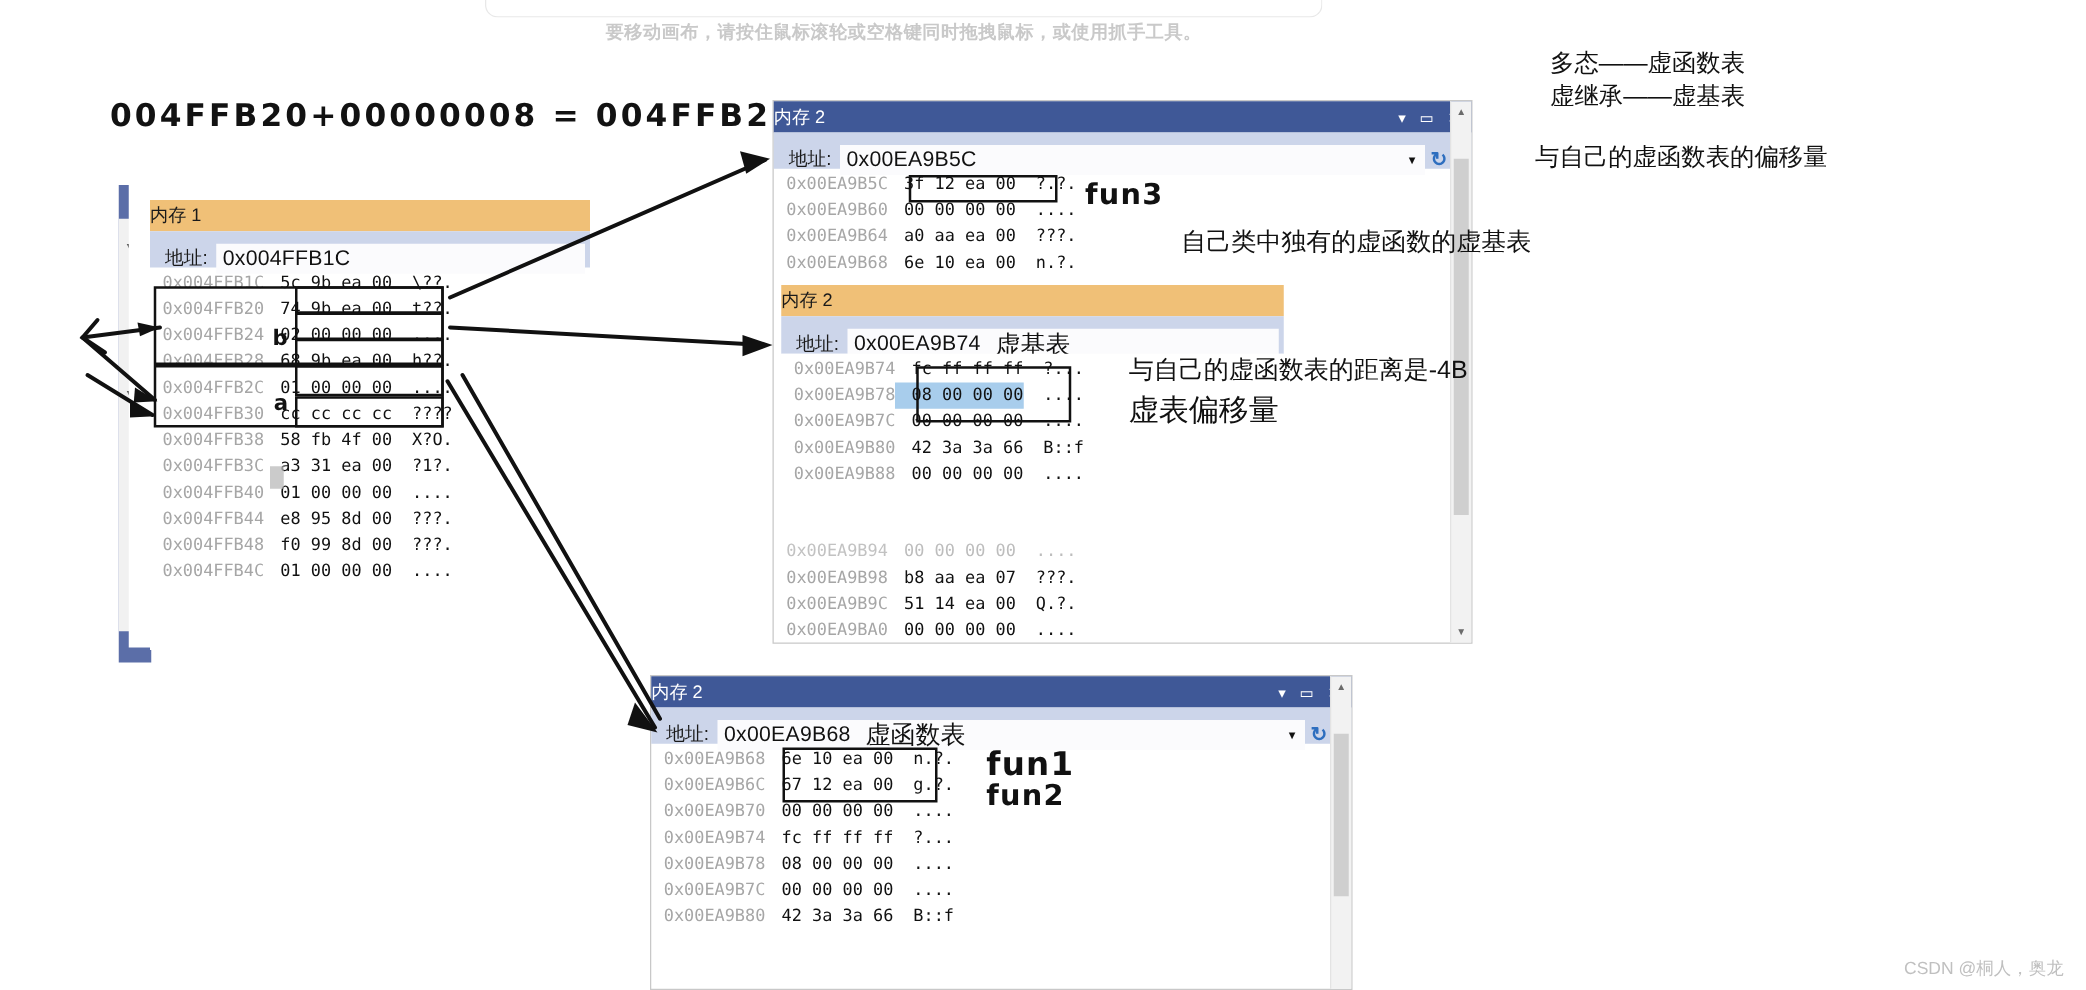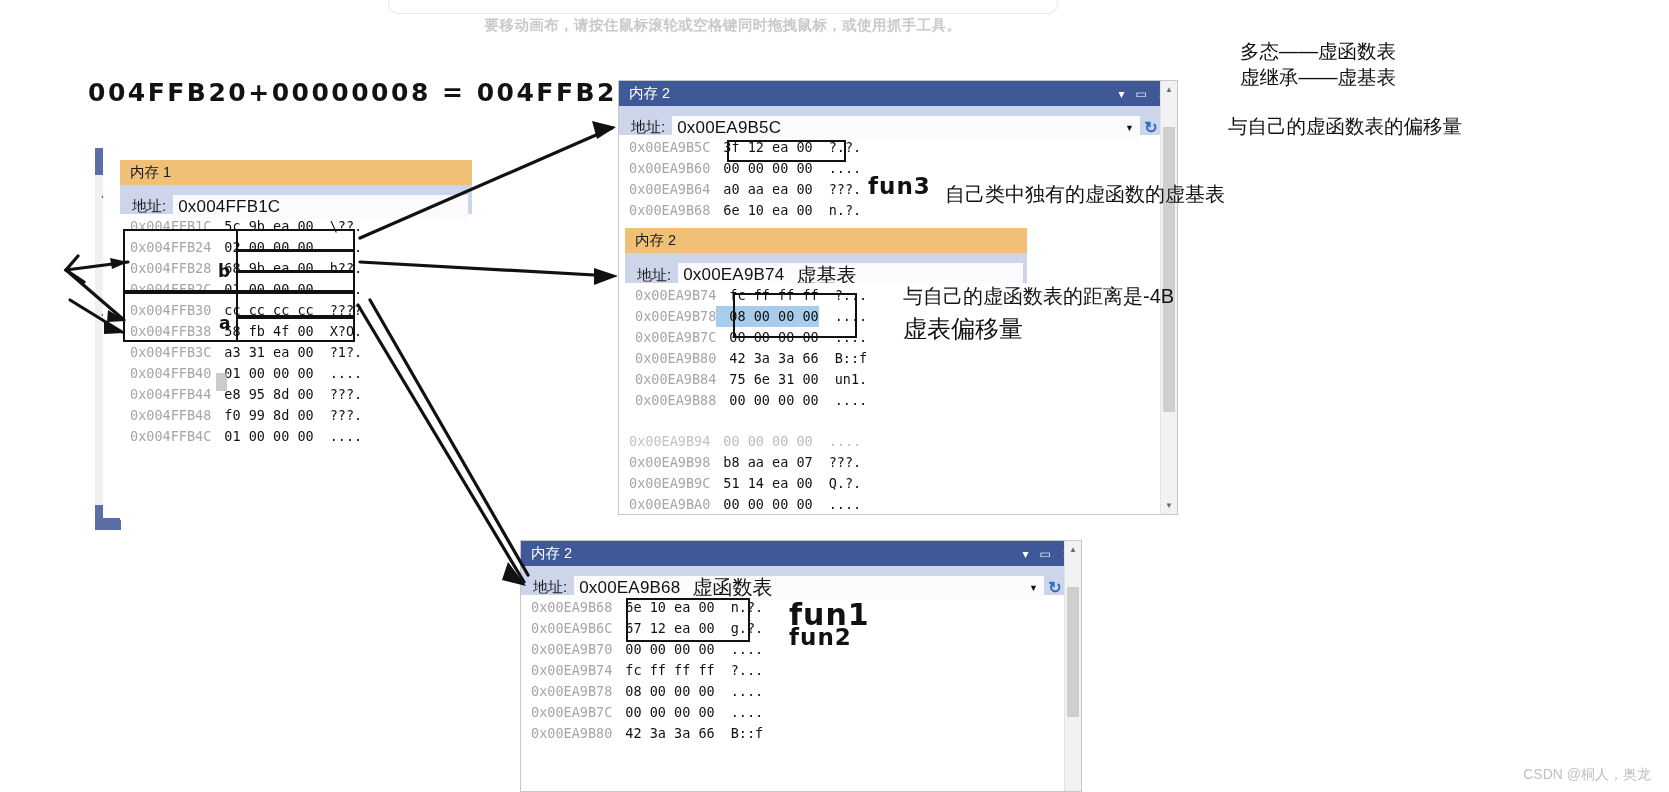--- a/index.html
+++ b/index.html
@@ -49,21 +49,20 @@
   .anno-right2 { left:1228px; top:113px; font-size:19.5px; }
   .anno-mid1   { left:945px;  top:181px; font-size:20px;  }
   .anno-mid2   { left:903px;  top:283px; font-size:20px;  }
   .anno-mid3   { left:903px;  top:313px; font-size:24px;  }
 
   
   .memwin { position:absolute; background:#ffffff; }
   .memwin .titlebar {
     height:25px;
     display:flex; align-items:center;
-    padding-left:10px;
     color:#ffffff; font-size:14.5px;
   }
   .memwin .titlebar.blue   { background:#3f5897; }
   .memwin .titlebar.orange { background:#f0c077; color:#1a1a1a; }
   .memwin .winbtns {
     margin-left:auto; display:flex; align-items:center;
     gap:11px; padding-right:9px; font-size:12px; line-height:1;
   }
   .memwin .addrbar {
     height:29px; background:#ccd5ea;
@@ -186,20 +185,21 @@
     <span>内存 1</span>
   </div>
   <div class="addrbar">
     <span class="addrlabel">地址:</span>
     <span class="addrinput">
       <span class="addrval">0x004FFB1C</span>
     </span>
   </div>
   <div class="hexbody" id="win1-hex">
       <div class="hexrow"><span class="addr">0x004FFB1C</span><span class="bytes">5c 9b ea 00</span><span class="ascii">\??.</span></div>
+      <div class="hexrow"><span class="addr">0x004FFB20</span><span class="bytes">74 9b ea 00</span><span class="ascii">t??.</span></div>
       <div class="hexrow"><span class="addr">0x004FFB24</span><span class="bytes">02 00 00 00</span><span class="ascii">....</span></div>
       <div class="hexrow"><span class="addr">0x004FFB28</span><span class="bytes">68 9b ea 00</span><span class="ascii">h??.</span></div>
       <div class="hexrow"><span class="addr">0x004FFB2C</span><span class="bytes">01 00 00 00</span><span class="ascii">....</span></div>
       <div class="hexrow"><span class="addr">0x004FFB30</span><span class="bytes">cc cc cc cc</span><span class="ascii">????</span></div>
       <div class="hexrow"><span class="addr">0x004FFB38</span><span class="bytes">58 fb 4f 00</span><span class="ascii">X?O.</span></div>
       <div class="hexrow"><span class="addr">0x004FFB3C</span><span class="bytes">a3 31 ea 00</span><span class="ascii">?1?.</span></div>
       <div class="hexrow"><span class="addr">0x004FFB40</span><span class="bytes">01 00 00 00</span><span class="ascii">....</span></div>
       <div class="hexrow"><span class="addr">0x004FFB44</span><span class="bytes">e8 95 8d 00</span><span class="ascii">???.</span></div>
       <div class="hexrow"><span class="addr">0x004FFB48</span><span class="bytes">f0 99 8d 00</span><span class="ascii">???.</span></div>
       <div class="hexrow"><span class="addr">0x004FFB4C</span><span class="bytes">01 00 00 00</span><span class="ascii">....</span></div>
@@ -249,41 +249,40 @@
       <div class="hexrow"><span class="addr">0x00EA9B9C</span><span class="bytes">51 14 ea 00</span><span class="ascii">Q.?.</span></div>
       <div class="hexrow"><span class="addr">0x00EA9BA0</span><span class="bytes">00 00 00 00</span><span class="ascii">....</span></div>
     </div>
   <div class="vscroll">
     <div class="arrow">▲</div>
     <div class="thumb" style="top:46px; height:285px;"></div>
     <div class="arrow" style="position:absolute; bottom:0; left:0; right:0;">▼</div>
   </div>
 </div>
 
-<div class="hand-label" style="left:868px; top:143px; font-size:23px; letter-spacing:1px;margin-top:30px;">fun3</div>
+<div class="hand-label" style="left:868px; top:143px; font-size:23px; letter-spacing:1px;">fun3</div>
 <div class="hlbox" style="left:727px; top:140px; width:119px; height:22px;"></div>
 <div class="anno anno-mid1">自己类中独有的虚函数的虚基表</div>
 
 <div class="memwin" id="win2mid" style="left:625px; top:228px; width:402px; height:140px;">
   <div class="titlebar orange">
     <span>内存 2</span>
   </div>
   <div class="addrbar" style="background:#ccd5ea; height:30px;">
     <span class="addrlabel">地址:</span>
     <span class="addrinput" style="background:#fbfbfd;">
       <span class="addrval">0x00EA9B74</span>
       <span class="addrnote">虚基表</span>
     </span>
   </div>
   <div class="hexbody" id="win2mid-hex" style="background:#ffffff;">
       <div class="hexrow"><span class="addr">0x00EA9B74</span><span class="bytes">fc ff ff ff</span><span class="ascii">?...</span></div>
       <div class="hexrow"><span class="addr">0x00EA9B78</span><span class="bytes sel">08 00 00 00</span><span class="ascii">....</span></div>
       <div class="hexrow"><span class="addr">0x00EA9B7C</span><span class="bytes">00 00 00 00</span><span class="ascii">....</span></div>
       <div class="hexrow"><span class="addr">0x00EA9B80</span><span class="bytes">42 3a 3a 66</span><span class="ascii">B::f</span></div>
-      <div class="hexrow"><span class="addr">0x00EA9B84</span><span class="bytes">75 6e 31 00</span><span class="ascii">un1.</span></div>
       <div class="hexrow"><span class="addr">0x00EA9B88</span><span class="bytes">00 00 00 00</span><span class="ascii">....</span></div>
     </div>
 </div>
 <div class="hlbox" style="left:733px; top:293px; width:124px; height:45px;"></div>
 
 <div class="anno anno-mid2">与自己的虚函数表的距离是-4B</div>
 <div class="anno anno-mid3">虚表偏移量</div>
 
 <div class="memwin" id="win2bot" style="left:520px; top:540px; width:562px; height:252px; border:1px solid #c8c8c8;">
   <div class="titlebar blue">
@@ -312,21 +311,21 @@
       <div class="hexrow"><span class="addr">0x00EA9B78</span><span class="bytes">08 00 00 00</span><span class="ascii">....</span></div>
       <div class="hexrow"><span class="addr">0x00EA9B7C</span><span class="bytes">00 00 00 00</span><span class="ascii">....</span></div>
       <div class="hexrow"><span class="addr">0x00EA9B80</span><span class="bytes">42 3a 3a 66</span><span class="ascii">B::f</span></div>
     </div>
   <div class="vscroll">
     <div class="arrow">▲</div>
     <div class="thumb" style="top:46px; height:130px;"></div>
   </div>
 </div>
 <div class="hlbox" style="left:626px; top:598px; width:124px; height:44px;"></div>
-<div class="hand-label" style="left:789px; top:597px; font-size:30px; letter-spacing:1px;">fun1</div>
+<div class="hand-label" style="left:789px; top:597px; font-size:26px; letter-spacing:1px;">fun1</div>
 <div class="hand-label" style="left:789px; top:624px; font-size:23px; letter-spacing:1px;">fun2</div>
 
 <svg id="arrows" viewBox="0 0 1669 792">
   <g stroke="#111" stroke-width="3.2" fill="none" stroke-linecap="round">
 
     <path d="M66,270 L128,262"></path>
     <path d="M66,270 L124,320"></path>
     <path d="M70,300 L122,332"></path>
     <path d="M84,282 L66,270 L78,256"></path>
 

